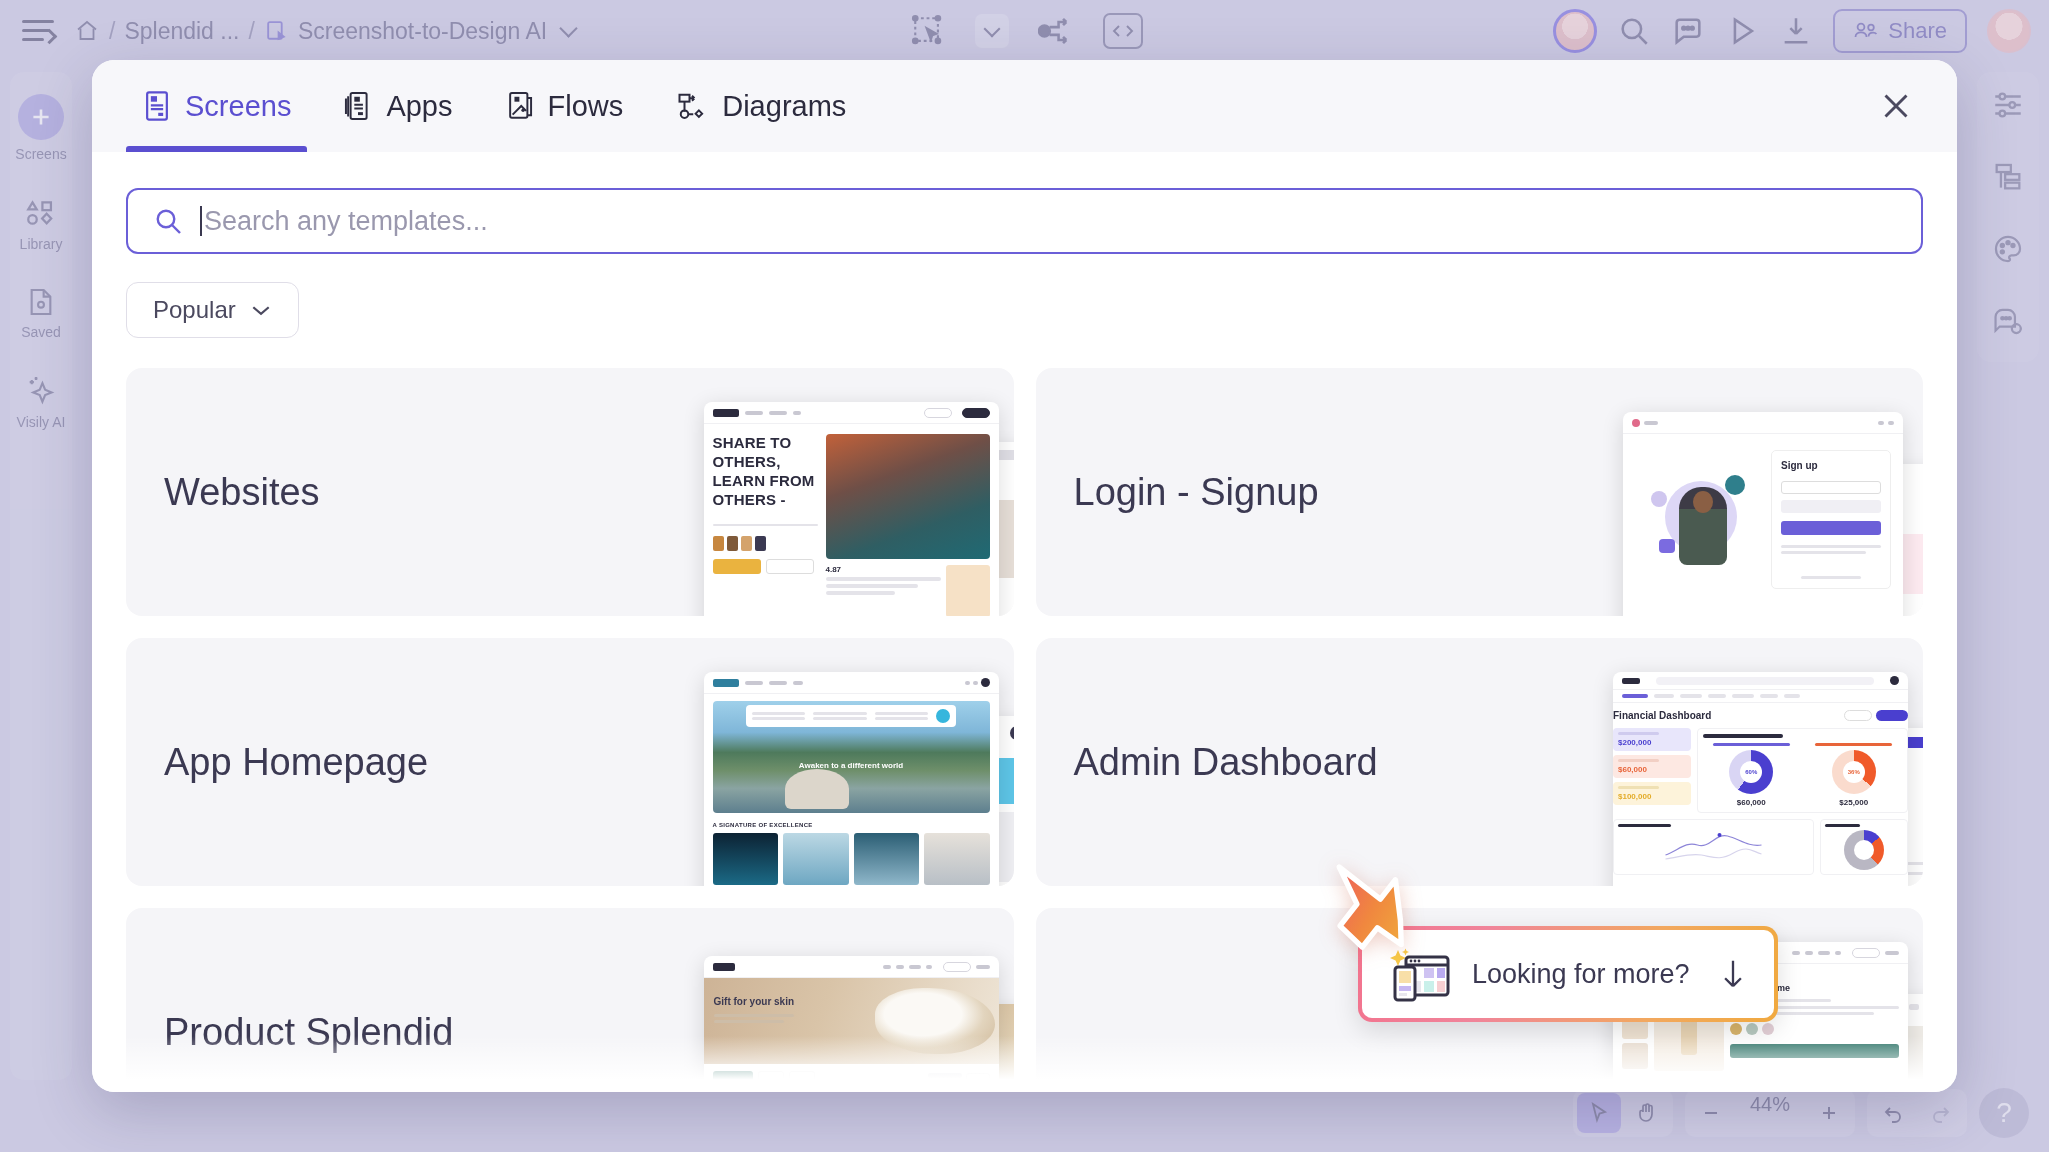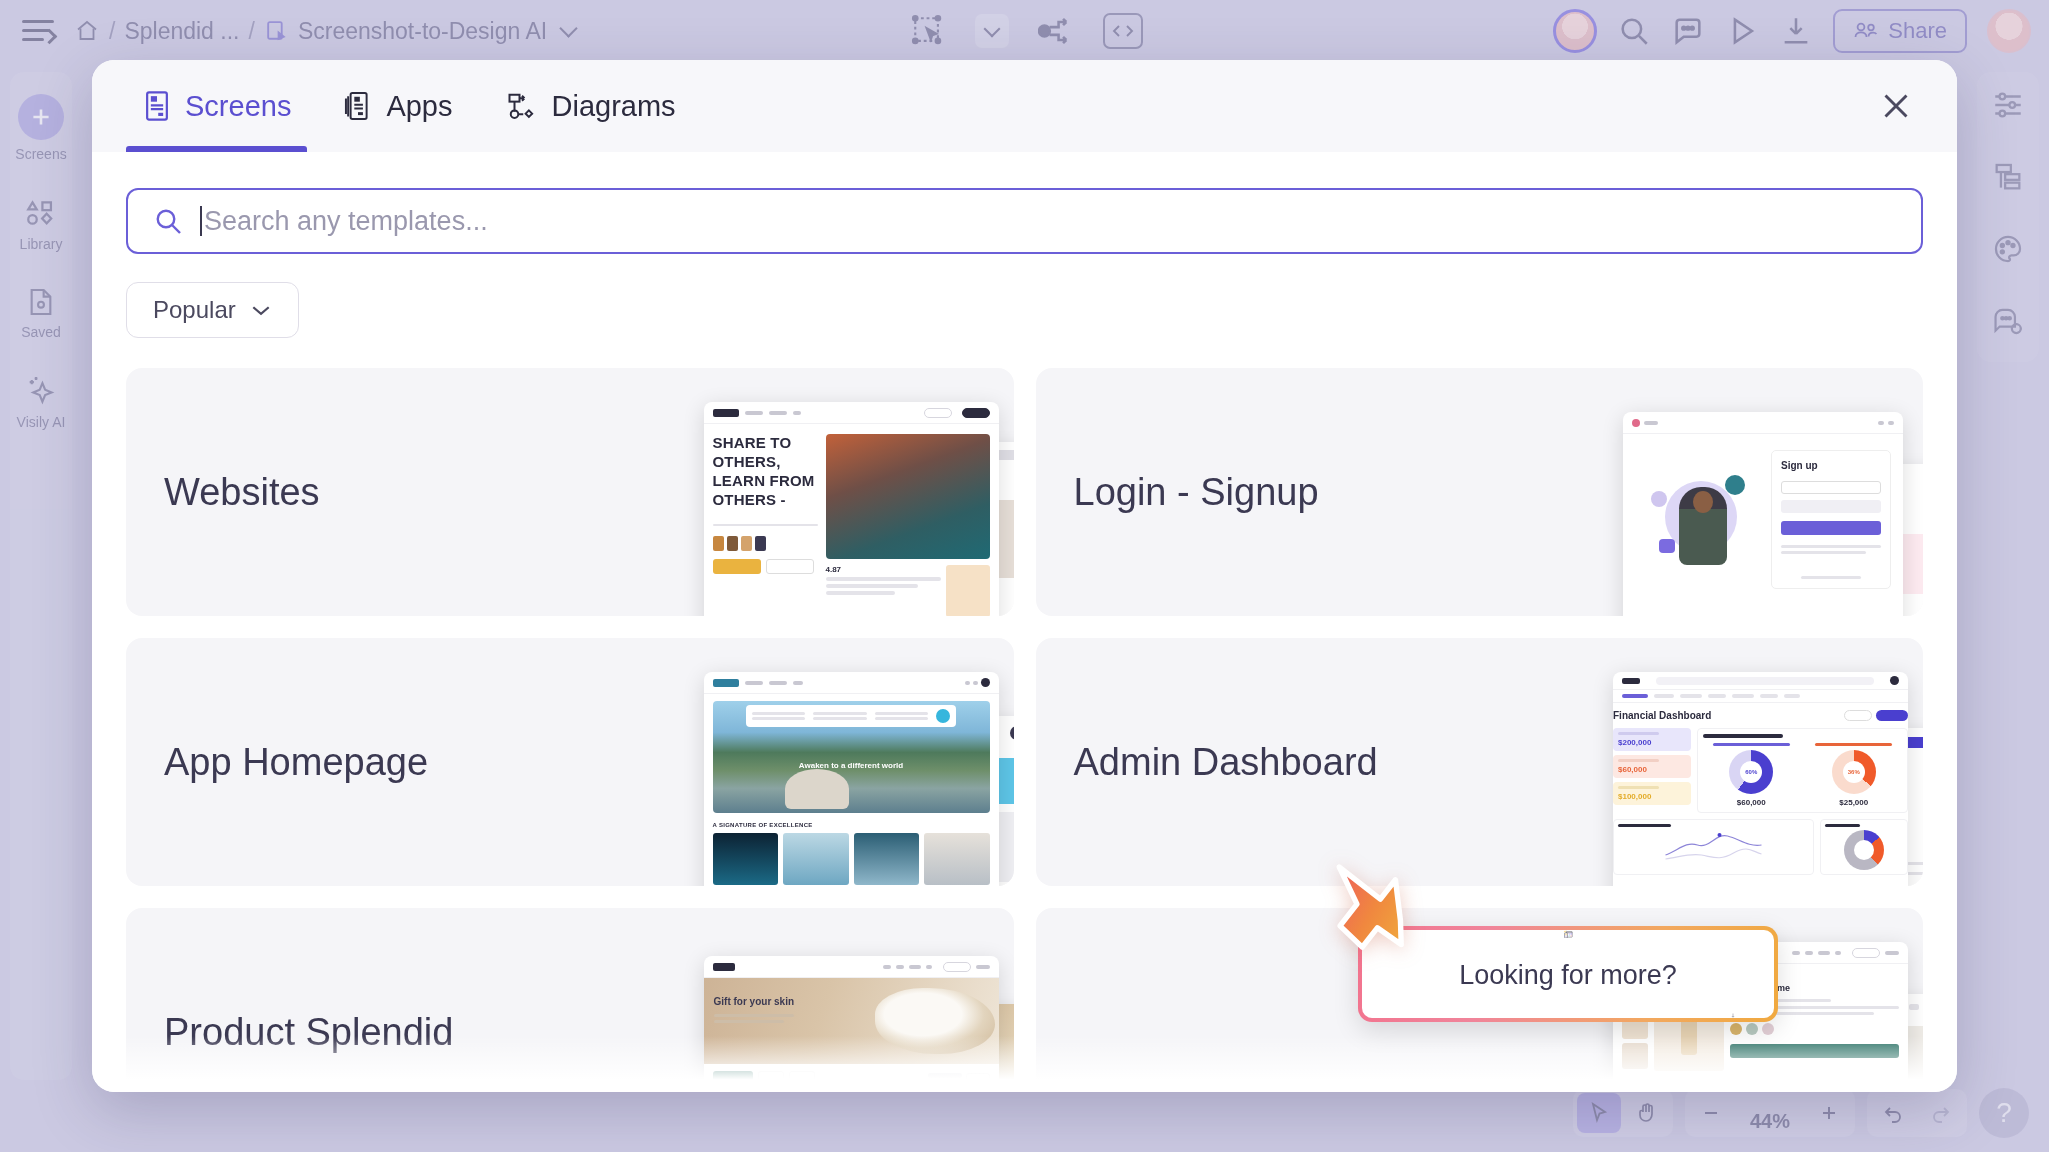--- a/index.html
+++ b/index.html
@@ -84,21 +84,21 @@
     display: flex; flex-direction: column; align-items: center;
     padding-top: 16px; gap: 38px; opacity: .5;
   }
 
   
   #bottombar {
     position: absolute; bottom: 10px; left: 0; right: 0; height: 58px;
     display: flex; align-items: center; justify-content: flex-end;
     padding-right: 20px; gap: 12px; opacity: .55;
   }
-  .bb-group { display: flex; align-items: flex-end; background: rgba(255,255,255,.16); border-radius: 10px; padding: 4px; gap: 4px; font-weight: bold;}
+  .bb-group { display: flex; align-items: flex-start; background: rgba(255,255,255,.16); border-radius: 10px; padding: 4px; gap: 4px;}
   .bb-btn { width: 44px; height: 40px; display:flex;align-items:center;justify-content:center; border-radius: 8px; }
   .bb-btn.active { background: #a9a2e4; }
   .bb-zoom { font-size: 20px; color: #5f5d82; min-width: 66px; text-align:center; }
   .help-circle {
     width: 50px; height: 50px; border-radius: 50%; background: #b3b0cf;
     display:flex;align-items:center;justify-content:center;
     color:#f2f1f8; font-size: 28px;
   }
 
   
@@ -203,21 +203,20 @@
   #callout {
     position: absolute; left: 1358px; top: 926px;
     width: 420px; height: 96px;
     background: #fff; border-radius: 14px;
     border: 4px solid transparent;
     background-image: linear-gradient(#fff,#fff), linear-gradient(100deg,#f2738e 0%, #f0849a 30%, #f2a85f 70%, #f0a93f 100%);
     background-origin: border-box; background-clip: padding-box, border-box;
     display: flex; align-items: center; gap: 22px; padding: 0 26px;
     box-shadow: 0 8px 26px rgba(0,0,0,.13);
     z-index: 30;
-    flex-direction: column;
   }
   .callout-label { font-size: 27px; color: #3b3952; font-weight: 500; }
   .callout-arrow { margin-left: auto; }
 
   
   #bigarrow {
     position: absolute; left: 1325px; top: 848px; width: 130px; height: 130px; z-index: 31;
     filter: drop-shadow(0 3px 10px rgba(200,90,60,.30));
   }
 
@@ -447,20 +446,31 @@
           <path d="M4 5v16.5"></path>
             <path d="M2.2 7v12.5"></path>
           <rect x="9" y="5.5" width="4.5" height="4" fill="#2c2b3e" stroke="none"></rect>
           <path d="M9 12h7M9 15h7"></path>
             <rect x="12" y="18" width="4" height="2.4" fill="#2c2b3e" stroke="none"></rect>
         </svg>
         <span>Apps</span>
         <span class="tab-underline"></span>
       </div>
 
+      <div class="tab">
+        <svg width="30" height="32" viewBox="0 0 24 26" fill="none" stroke="#2c2b3e" stroke-width="1.6">
+          <rect x="4" y="2.5" width="14" height="20" rx="1.4"></rect>
+          <rect x="7.5" y="5.5" width="4" height="4" fill="#2c2b3e" stroke="none"></rect>
+          <path d="M6 20l7-7 4 4"></path>
+            <circle cx="14.5" cy="16.5" r="1.4" fill="#2c2b3e" stroke="none"></circle>
+          <path d="M18 6.5h3v14h-3"></path>
+        </svg>
+        <span>Flows</span>
+        <span class="tab-underline"></span>
+      </div>
 
       <div class="tab">
         <svg width="34" height="30" viewBox="0 0 26 24" fill="none" stroke="#2c2b3e" stroke-width="1.6">
           <rect x="3" y="3" width="8" height="5.5"></rect>
           <path d="M7 8.5v8"></path>
             <path d="M11 5.8h4m0 0-2-2m2 2-2 2"></path>
           <circle cx="7" cy="18.5" r="3"></circle>
           <path d="M10 18.5h4"></path>
             <path d="M18.5 15.5l2.6 2.6-2.6 2.6-2.6-2.6z"></path>
         </svg>

